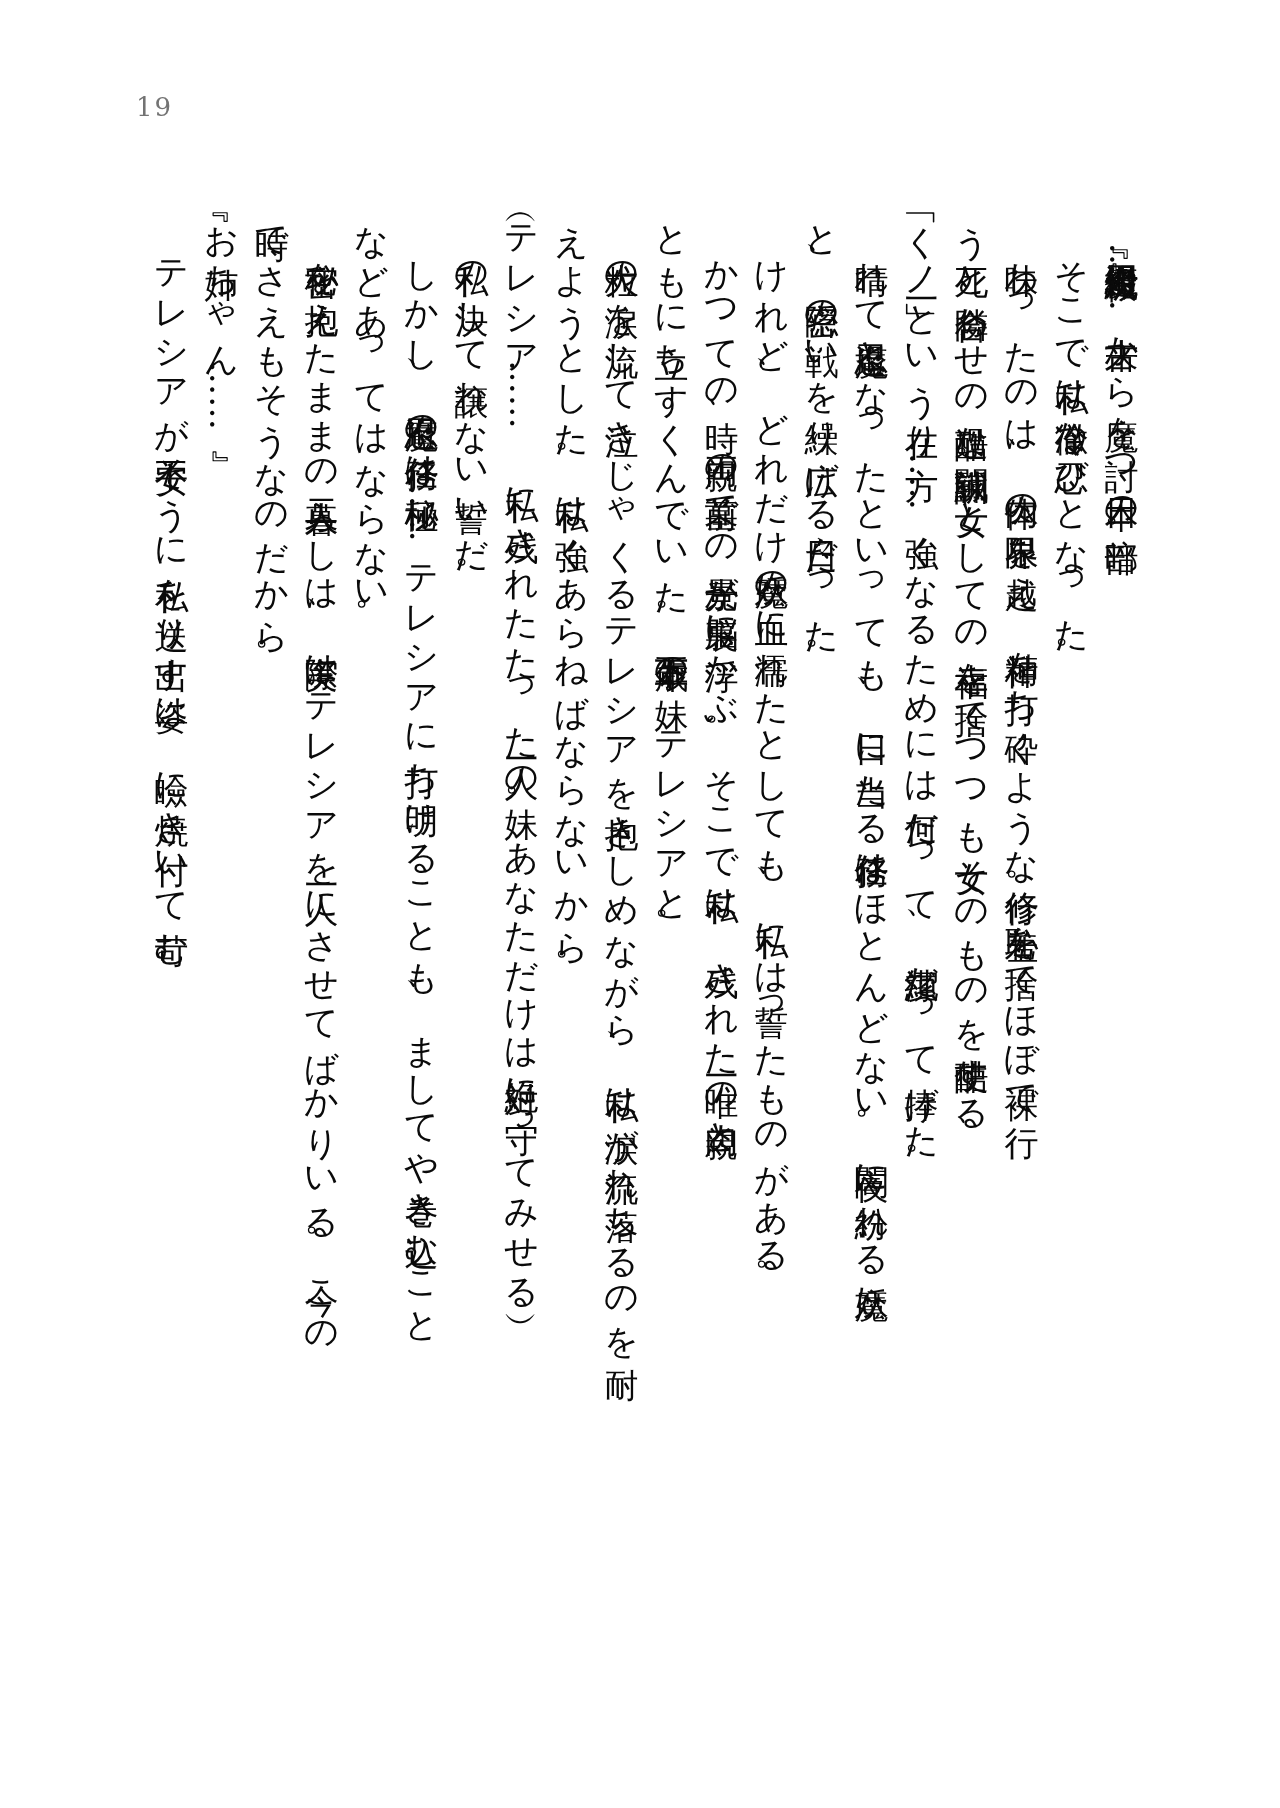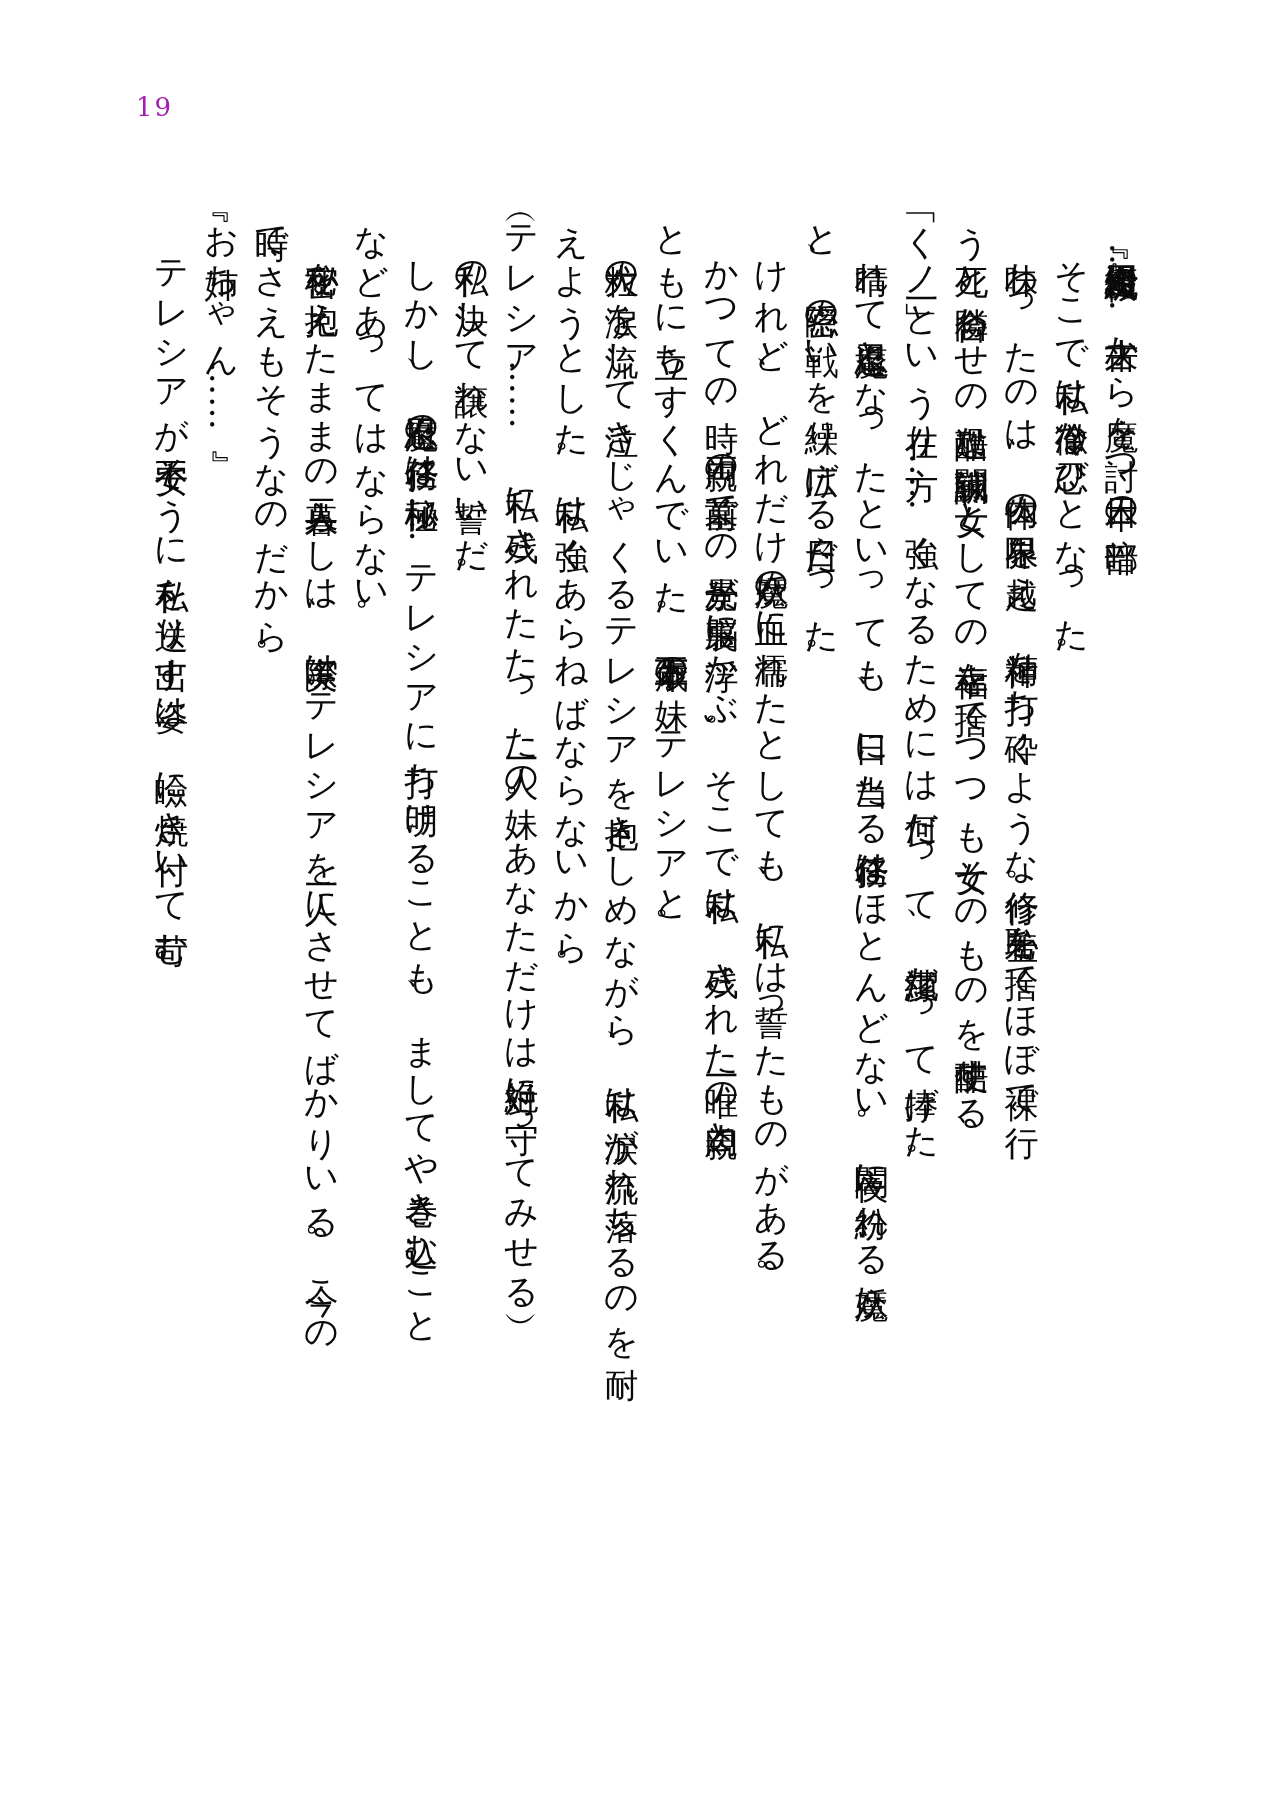--- a/index.html
+++ b/index.html
@@ -15,21 +15,21 @@
     color: #0a0a0a;
     font-family: "DejaVu Serif", "Liberation Serif", serif;
     overflow: hidden;
   }
   .page-number {
     position: absolute;
     left: 136px;
     top: 92px;
     font-size: 26px;
     letter-spacing: 2px;
-    color: #a21caf;
+    color: #737373;
   }
   .text-block {
     position: absolute;
     top: 202px;
     right: 133px;
     width: 1000px;
     height: 1392px;
     writing-mode: vertical-rl;
     -webkit-writing-mode: vertical-rl;
     text-orientation: mixed;

